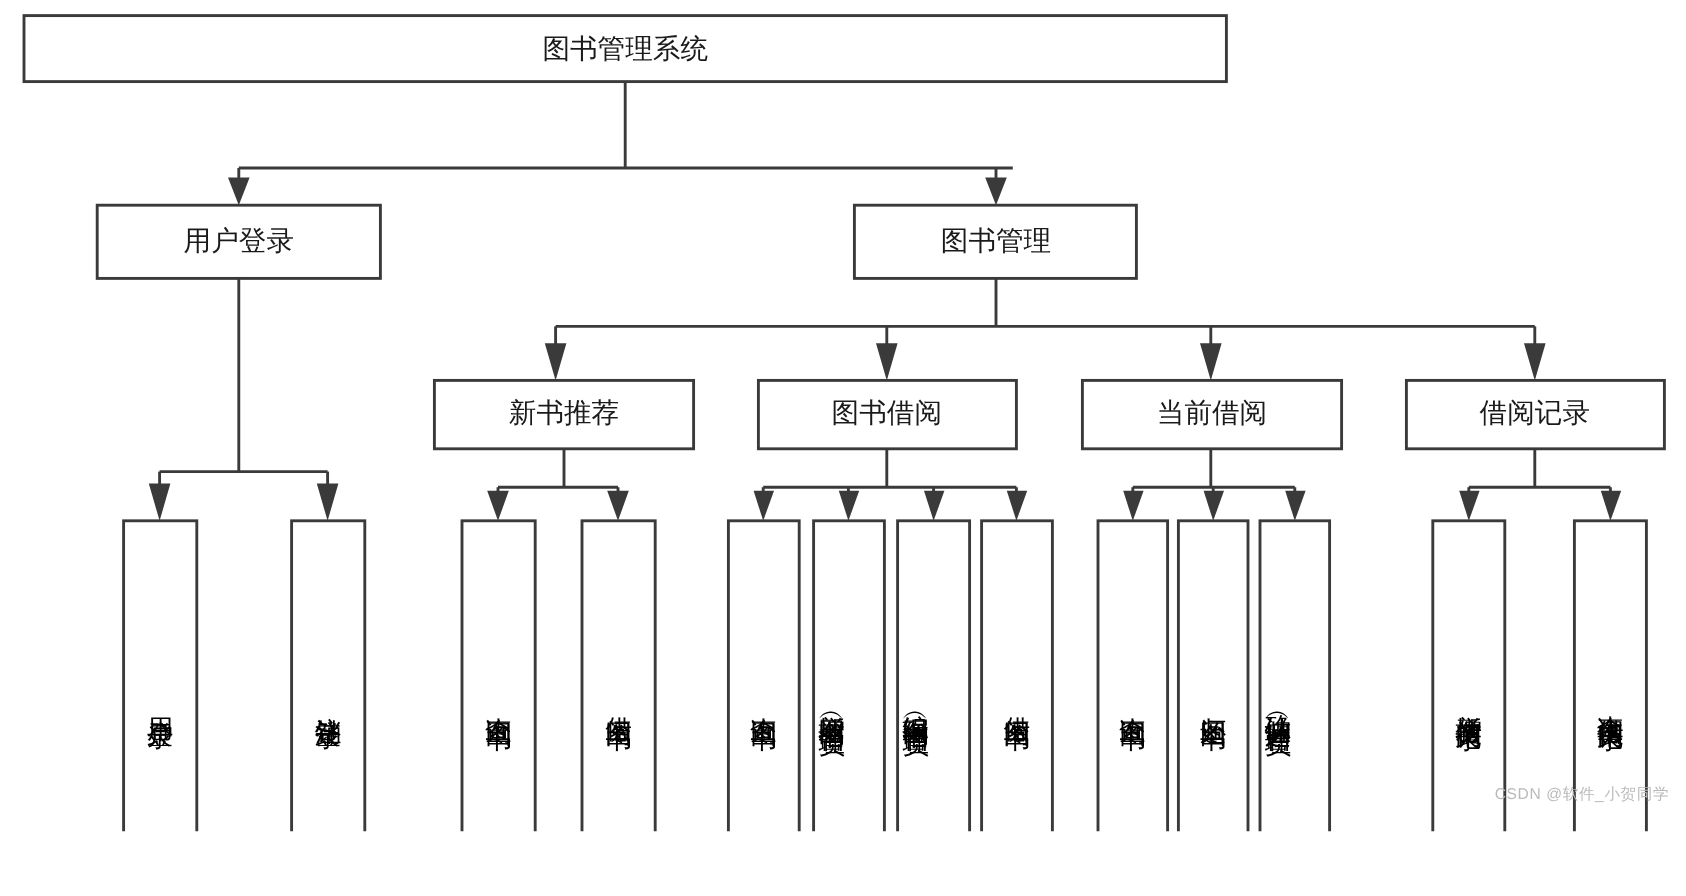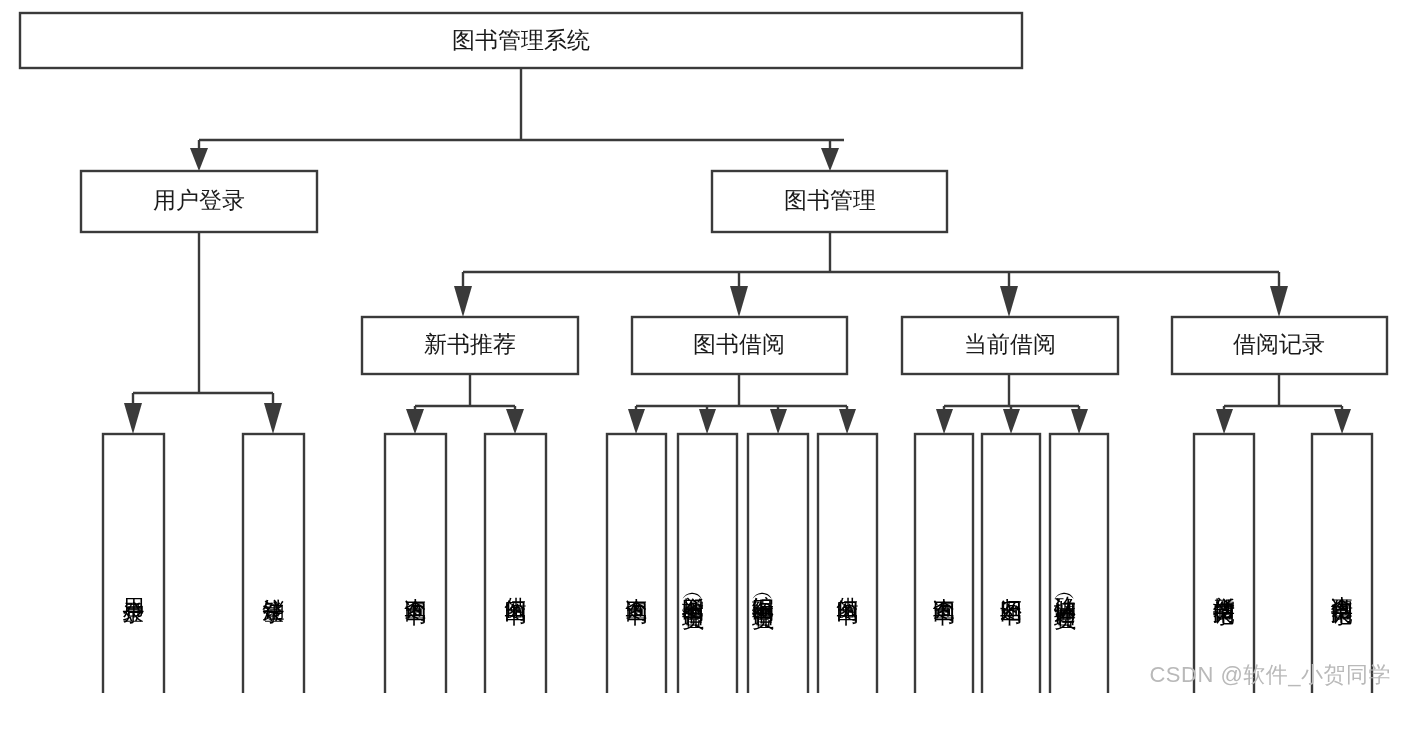--- a/index.html
+++ b/index.html
@@ -50,23 +50,23 @@
     fill: none;
     stroke-linecap: butt;
   }
   .arrowhead {
     fill: #3a3a3a;
     stroke: none;
   }
   .watermark {
     position: absolute;
     right: 14px;
-    bottom: 3px;
-    font-family: "Liberation Sans", "DejaVu Sans", sans-serif;
-    font-size: 22px;
+    bottom: 22px;
+    font-family: "Liberation Sans", "DejaVu Sans", sans-serif;
+    font-size: 13px;
     color: #b9b9b9;
     white-space: nowrap;
     pointer-events: none;
     letter-spacing: 0.5px;
   }
 </style>
 </head>
 <body>
 
 <div id="stage">

